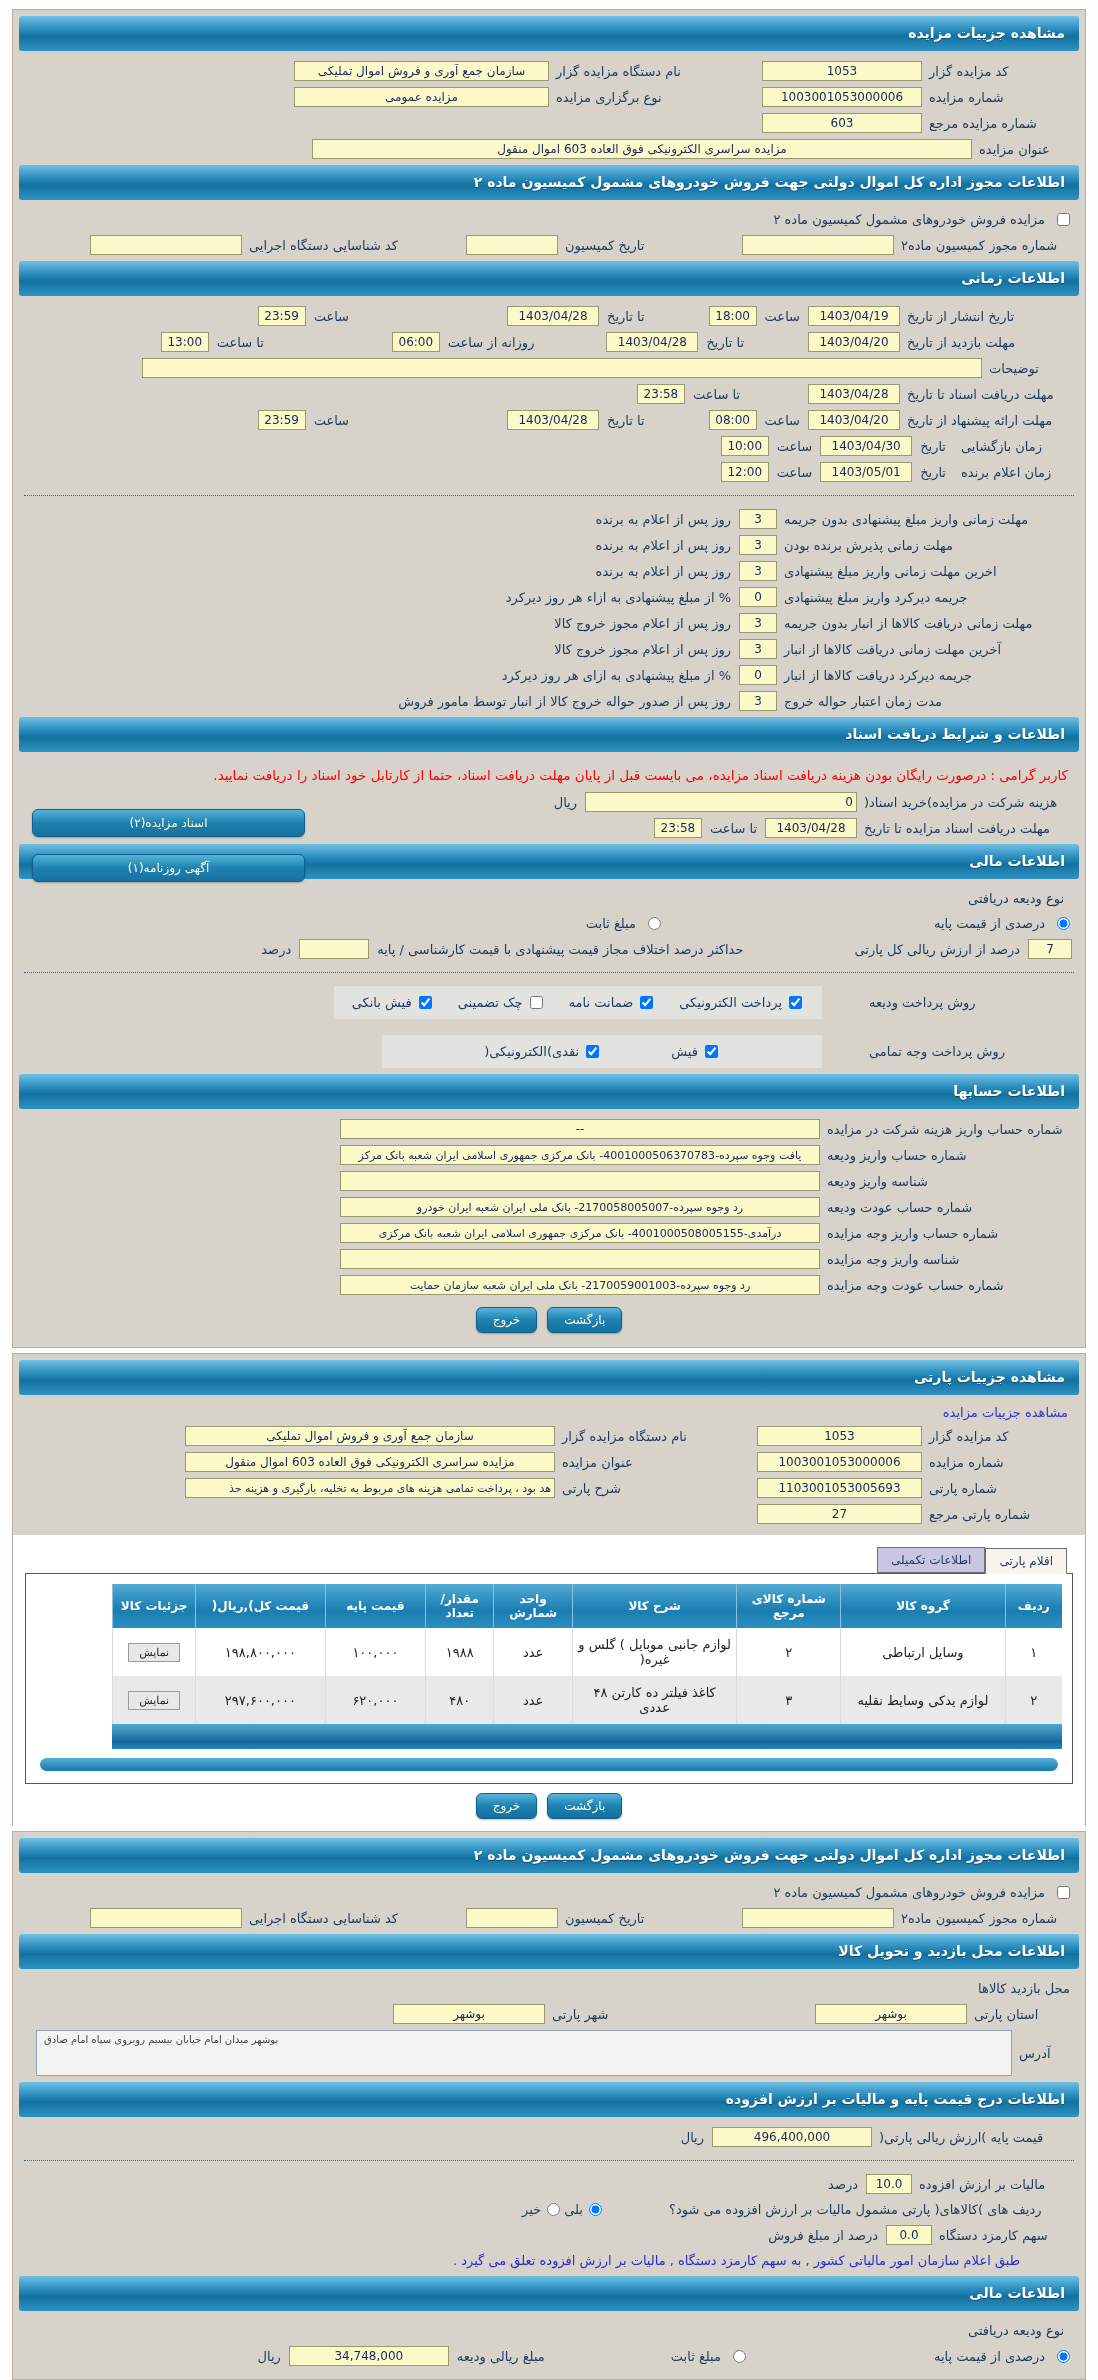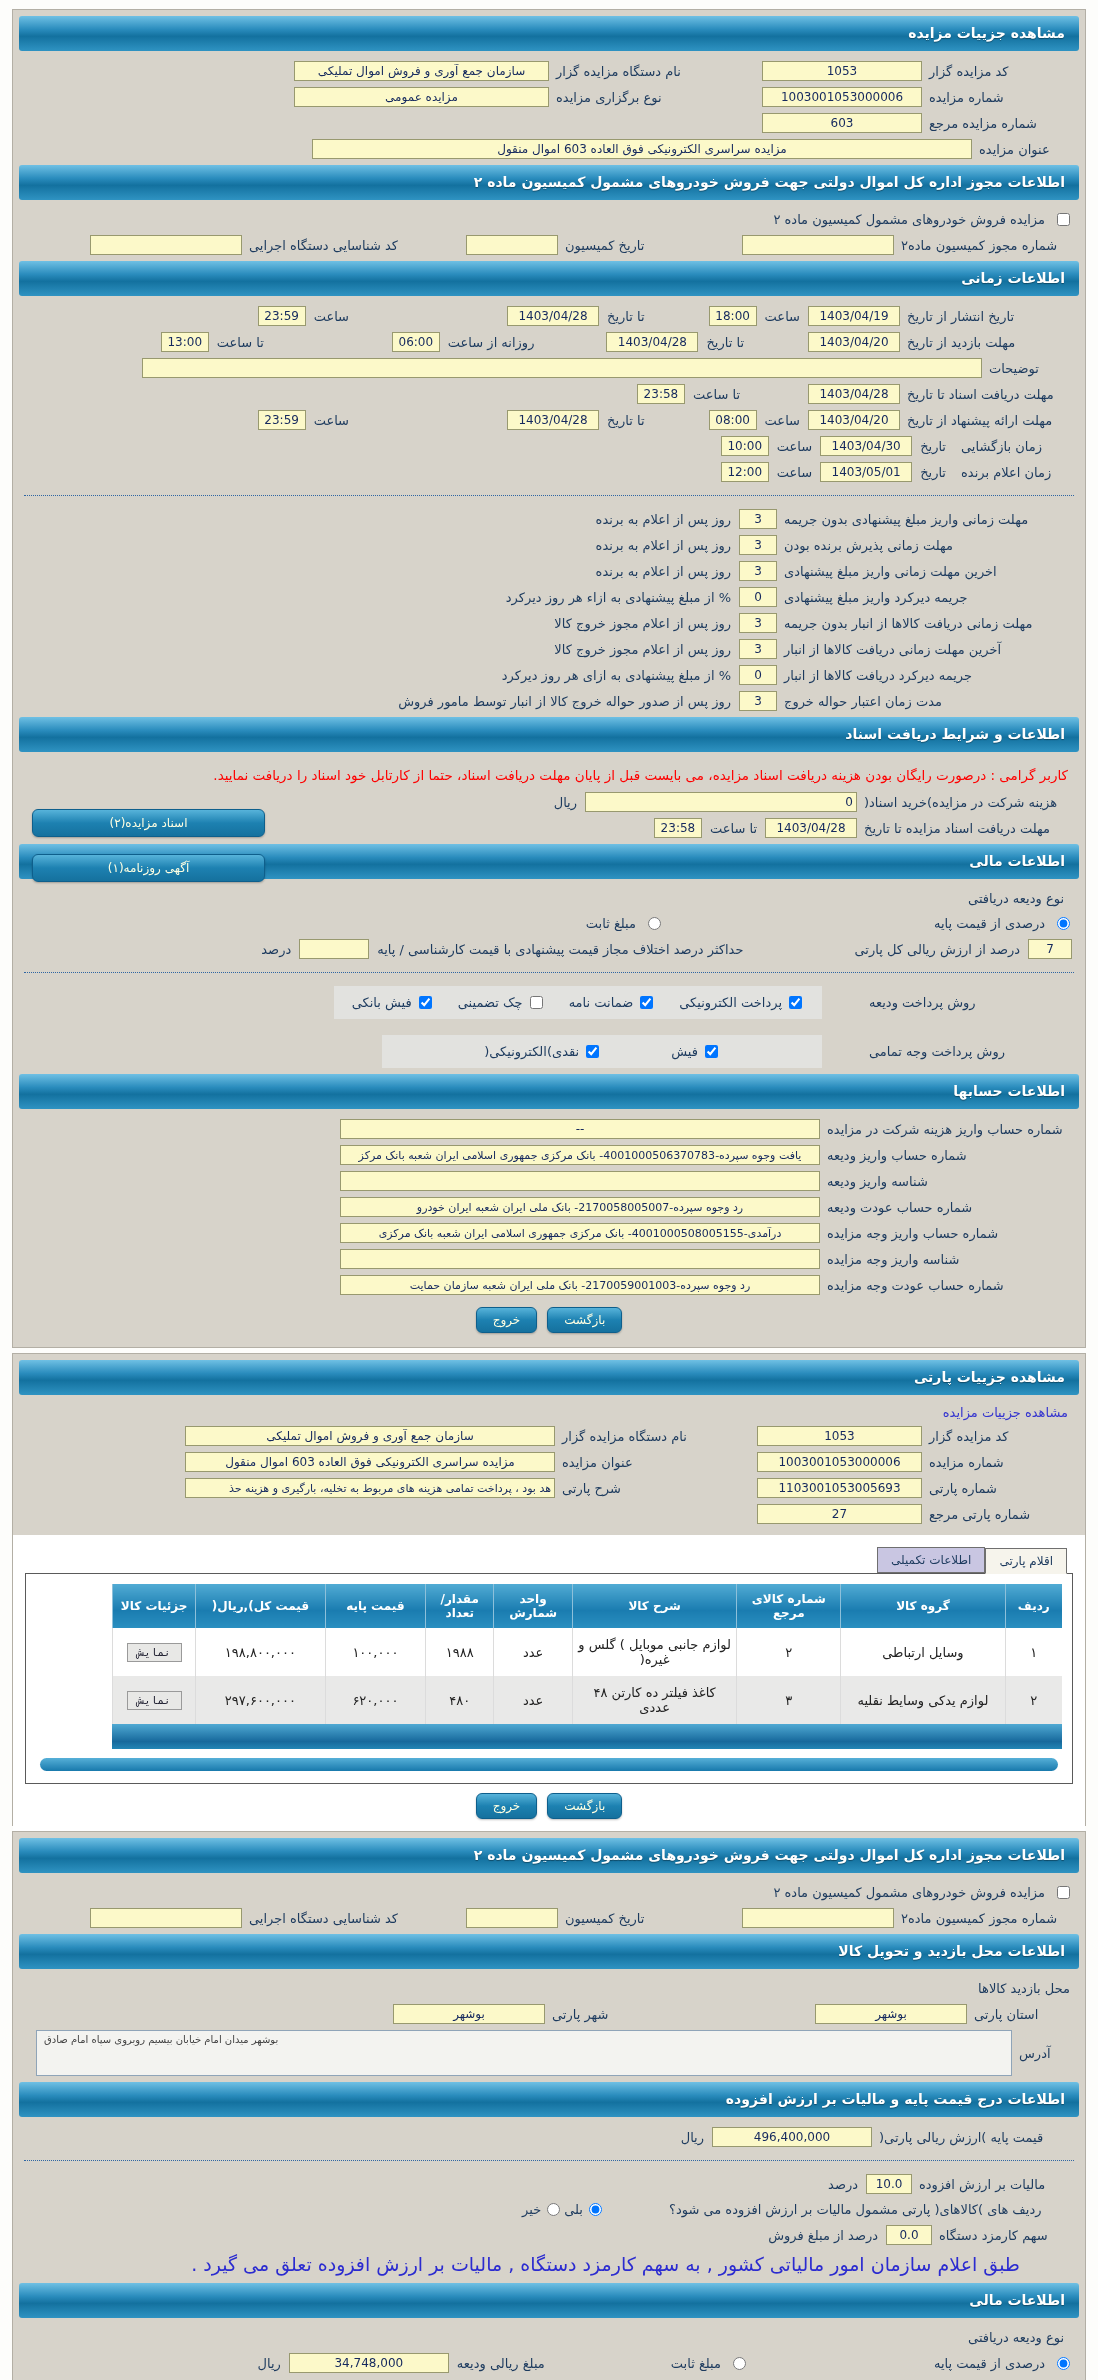--- a/index.html
+++ b/index.html
@@ -10,38 +10,38 @@
 .row{display:flex;align-items:center;padding:3px 8px;min-height:25px}
 .lbl{color:#1c3a5e;white-space:nowrap;text-align:left;padding-left:7px;flex-shrink:0}
 .sm{padding:0 8px;white-space:nowrap;color:#1c3a5e;flex-shrink:0}
 .inp{background:#fcf9c9;border:1px solid #98996f;height:20px;text-align:center;color:#15295e;font-size:12px;font-family:inherit;padding:0 3px;flex-shrink:0}
 .ta-r{text-align:right}
 .d{width:92px}.h{width:48px}.num{width:38px}
 .dots{border-top:1px dotted #2f66a3;margin:10px 6px}
 .btn{background:linear-gradient(180deg,#57b3da 0%,#1d81b1 50%,#15719e 100%);border:1px solid #0e5f8c;border-radius:6px;color:#ffffe2;font-size:12px;padding:5px 16px;font-family:inherit;cursor:pointer;box-shadow:0 1px 2px rgba(0,0,0,.25);white-space:nowrap}
 .btn-row{display:flex;justify-content:center;gap:10px;padding:9px 0 4px}
 .docs-body{position:relative}
-.side-btn{position:absolute;left:14px;width:233px;padding:6px 8px}
+.side-btn{position:absolute;left:14px;width:273px;padding:6px 8px}
 .warn{color:#fe0000;font-size:13.5px;line-height:1.8;padding:4px 12px 2px;text-align:right;width:92%}
 .graybox{background:#e2e2df;display:flex;align-items:center;justify-content:center;gap:24px;padding:9px 18px;margin-right:40px;min-width:440px}
 .gb-item{display:flex;align-items:center;gap:3px;white-space:nowrap}
-.note{color:#2b2bd0;padding:5px 60px 5px 4px;font-size:19px}
+.note{color:#2b2bd0;padding:5px 60px 5px 4px;font-size:13px}
 .sub{color:#1c3a5e;padding:5px 10px}
 .link{color:#3434cf;padding:3px 12px;font-size:13px;cursor:pointer;display:inline-block}
 .white-zone{background:#fff;margin:8px -5px -10px;padding:6px 8px 12px}
 .tabs{display:flex;padding:6px 10px 0}
 .tab{border:1px solid #6f6f6f;padding:5px 13px;font-size:12px;cursor:pointer;white-space:nowrap}
 .tab.active{background:#f6f4ec;border-bottom-color:#f6f4ec;position:relative;top:1px}
 .tab.inactive{background:#c9c6e2}
 .tbl-wrap{border:1px solid #5a5a5a;background:#fff;padding:10px 10px 12px;margin:0 4px}
 table.tbl{width:950px;border-collapse:collapse}
 .tbl th{background:linear-gradient(180deg,#51abd4 0%,#1a7cb0 60%,#2a8fc0 100%);color:#fff;font-size:12px;font-weight:bold;padding:8px 4px;border-left:1px solid #8dc0da;text-align:center}
 .tbl td{padding:9px 4px;font-size:13px;text-align:center;border-left:1px solid #dcdcdc;color:#222;background:#fff}
 .tbl tr.alt td{background:#e9e9e8}
-.show-btn{background:#e8e8e6;border:1px solid #9a9a9a;font-size:11px;padding:2px 10px;color:#223;font-family:Liberation Mono, monospace;cursor:pointer}
+.show-btn{background:#e8e8e6;border:1px solid #9a9a9a;font-size:11px;padding:2px 10px;color:#223;font-family:Liberation Sans, sans-serif;cursor:pointer}
 .tbl-footer{height:25px;background:linear-gradient(180deg,#4fa9d3,#17699c 70%,#2285b5);width:950px}
 .tbl-scroll{height:13px;border-radius:7px;background:linear-gradient(180deg,#56b0d8,#1879ac);margin:9px 4px 0}
 .addr{background:#f3f3f0;border:1px solid #8fa4b8;height:46px;font-size:10px;text-align:left;padding:3px 7px;color:#444;flex:1;margin-left:10px;overflow:hidden}
 input[type=checkbox],input[type=radio]{margin:0 2px 0 4px;flex-shrink:0}
 </style>
 </head>
 <body>
 
 <div class="page">
 

